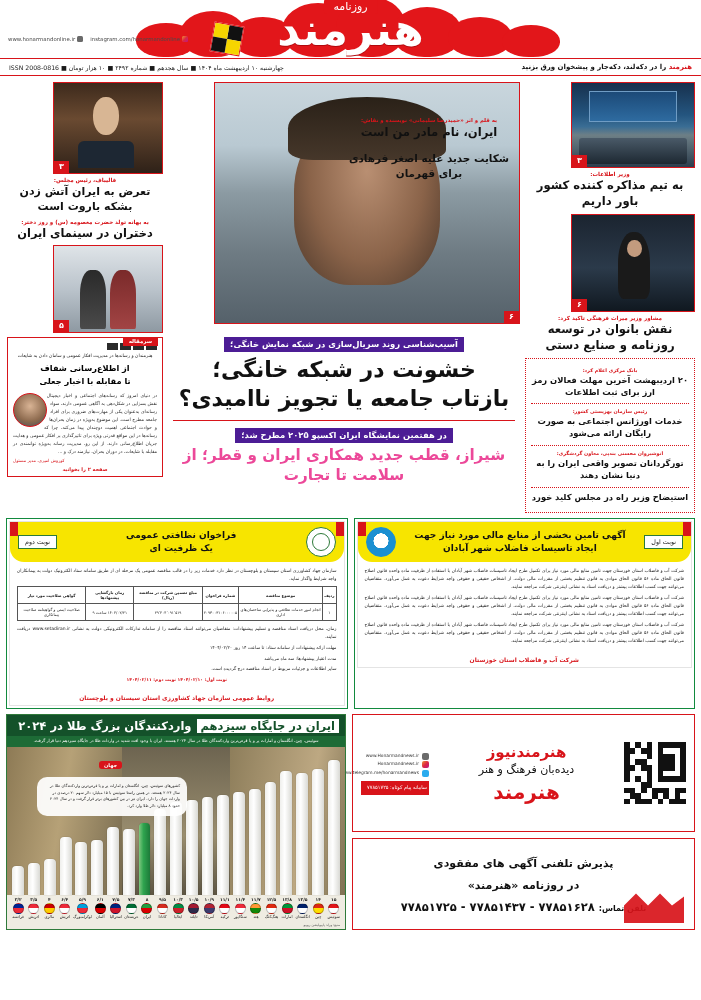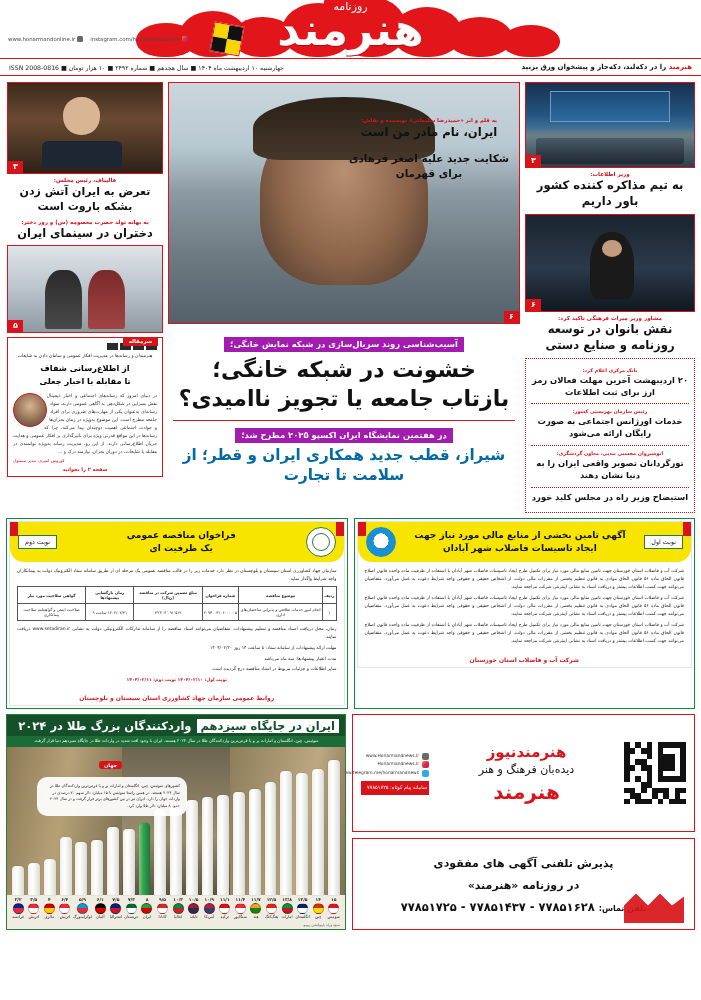--- a/index.html
+++ b/index.html
@@ -67,21 +67,21 @@
 
   
   .body-grid { position: relative; width: 701px; padding: 4px 6px 0 6px; }
   .top-region { display: flex; gap: 5px; align-items: flex-start; }
 
   .col-left  { width: 170px; flex: none; }
   .col-mid   { width: 352px; flex: none; }
   .col-right { width: 156px; flex: none; }
 
   
-  .photo-card { position: relative; border: 1.4px solid #d8141a; overflow: hidden; }
+  .photo-card { position: relative; border: 1.4px solid #d8141a; overflow: hidden; margin-left: 46px; }
   .pg-badge {
     position: absolute; bottom: 0; left: 0; background: #d8141a; color: #fff;
     font-size: 8px; padding: 1px 5px 2px; font-weight: bold; z-index: 3;
   }
   .pg-badge.rt { left: auto; right: 0; }
   .kicker { color: #d8141a; font-size: 5.6px; text-align: center; margin: 3px 0 1px; font-weight: bold; }
   .hl { text-align: center; font-weight: bold; color: #111; line-height: 1.38; }
 
   
   .ph { width: 100%; display: block; }
@@ -134,25 +134,25 @@
 
   
   .briefs { border: 1.4px dotted #d8141a; padding: 4px 5px; margin-top: 4px; }
   .brief { padding: 4px 0 5px; border-bottom: 1.1px dotted #d8141a; }
   .brief:last-child { border-bottom: none; }
   .brief .k { color: #d8141a; font-size: 4.9px; text-align: center; margin-bottom: 2px; font-weight: bold; }
   .brief .h { font-size: 8.4px; font-weight: bold; color: #111; text-align: center; line-height: 1.4; }
 
   
   .redbar {
-    background: #a21caf; color: #fff; font-weight: bold; font-size: 8.4px;
+    background: #4c1d95; color: #fff; font-weight: bold; font-size: 8.4px;
     padding: 2px 6px 3px; display: inline-block; margin: 5px 0 3px;
   }
   .bighead { font-size: 22px; font-weight: bold; color: #111; line-height: 1.32; text-align: center; }
-  .bighead2 { font-size: 15.2px; font-weight: bold; color: #0369a1; line-height: 1.3; text-align: center; }
+  .bighead2 { font-size: 15.2px; font-weight: bold; color: #ec4899; line-height: 1.3; text-align: center; }
   .midframe { border: 1.4px solid #d8141a; padding: 3px 5px 6px; }
 
   
   .edit-box { border: 1.1px solid #d8141a; padding: 4px 5px; margin-top: 4px; position: relative; }
   .edit-tab {
     position: absolute; top: -1px; right: 4px; background: #d8141a; color: #fff;
     font-size: 5.4px; padding: 1px 6px 2px; font-weight: bold;
   }
   .edit-stripes { display: flex; gap: 2px; justify-content: flex-start; margin: 1px 0 3px; }
   .edit-stripes i { width: 11px; height: 7px; background: #2b2b2b; display: block; }
@@ -417,21 +417,21 @@
       </div>
     </div>
 
     <div class="ad">
       <div class="ad-inner">
         <div class="ad-head">
           <span class="ad-corner-r"></span>
           <span class="ad-corner-l"></span>
           <span class="ad-logo jahad"></span>
           <div class="ad-title">
-            <div>فراخوان مناقصه عمومی</div>
+            <div>فراخوان نظافتی عمومی</div>
             <div>یک ظرفیت ای</div>
           </div>
           <span class="ad-badge">نوبت دوم</span>
         </div>
         <div class="ad-body">
           <p>سازمان جهاد کشاورزی استان سیستان و بلوچستان در نظر دارد خدمات زیر را در قالب مناقصه عمومی یک مرحله ای از طریق سامانه ستاد الکترونیک دولت به پیمانکاران واجد شرایط واگذار نماید.</p>
           <table class="tender">
             <thead>
               <tr>
                 <th>ردیف</th>

